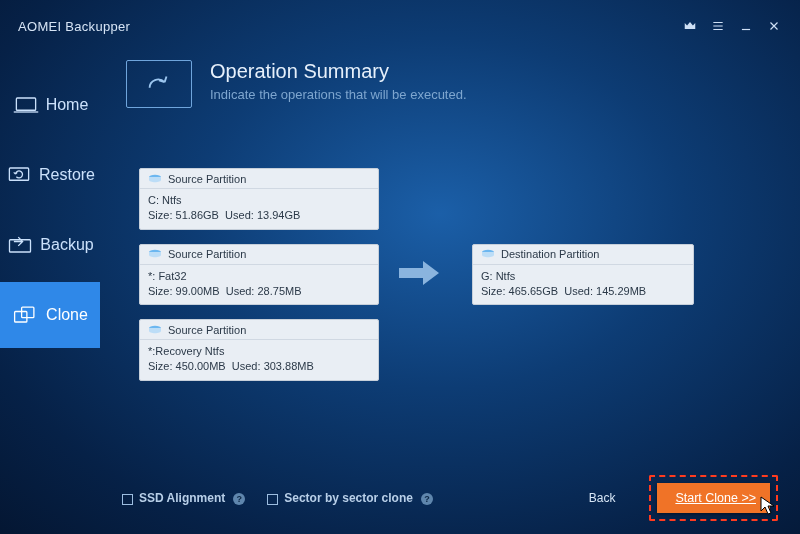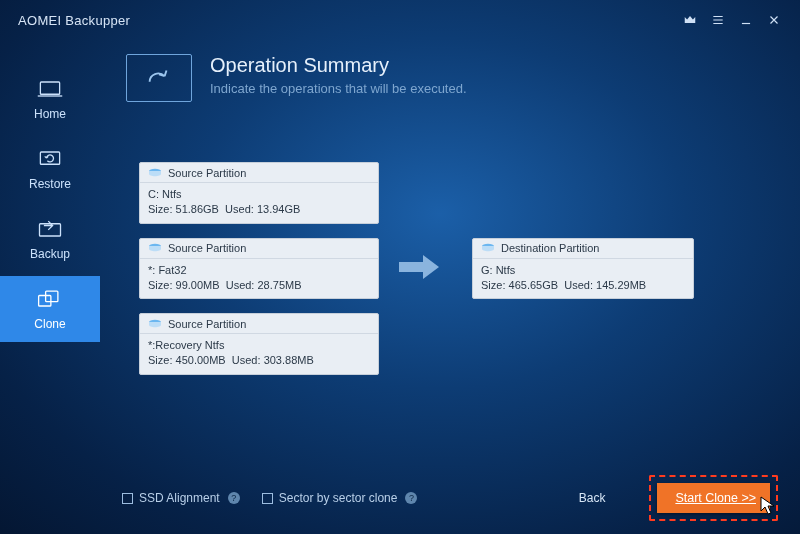--- a/index.html
+++ b/index.html
@@ -12,33 +12,34 @@
   display: flex;
   flex-direction: column;
 }
 
 .titlebar {
   height: 36px;
   display: flex;
   align-items: center;
   padding: 4px 12px 0 18px;
   color: #d6e4f5;
+  margin-top: 6px;
 }
 .titlebar .title { font-size: 13px; font-weight: 500; letter-spacing: 0.3px; }
 .titlebar .spacer { flex: 1; }
 .titlebar .tbtn { width: 28px; height: 28px; display: flex; align-items: center; justify-content: center; cursor: pointer; color: #cfe0f5; }
 .titlebar .tbtn svg { width: 14px; height: 14px; }
 
 .body { flex: 1; display: flex; min-height: 0; }
 
 .sidebar { width: 100px; display: flex; flex-direction: column; padding-top: 30px; }
 .side-item {
   height: 66px;
-  display: flex; flex-direction: column; align-items: center; justify-content: center;
-  gap: 6px; color: #cbe1fb; cursor: pointer; font-size: 12px;
+  display: flex; flex-direction: row; align-items: center; justify-content: center;
+  gap: 6px; color: #cbe1fb; cursor: pointer; font-size: 16px;
   margin-bottom: 4px;
 }
 .side-item.active { background: #2f88e8; color: #fff; text-align: center; }
 .side-item .ic { width: 28px; height: 24px; display: flex; align-items: center; justify-content: center; }
 .side-item svg { stroke: currentColor; fill: none; stroke-width: 1.5; }
 
 .main { flex: 1; position: relative; padding: 18px 26px 0 26px; display: flex; flex-direction: column; }
 
 .header { display: flex; gap: 18px; align-items: flex-start; margin-bottom: 60px; }
 .header .logo-box { width: 66px; height: 48px; border: 1.5px solid #6fa5dc; border-radius: 2px; display: flex; align-items: center; justify-content: center; }
@@ -62,25 +63,25 @@
 .dest-col .card { width: 222px; }
 
 .arrow { color: #8ab4de; }
 .arrow svg { width: 44px; height: 30px; fill: currentColor; }
 
 .footer {
   position: absolute; left: 100px; right: 10px; bottom: 12px;
   height: 48px; display: flex; align-items: center; gap: 22px;
   padding: 0 12px 0 22px; color: #b8cfe8; font-size: 12px;
 }
-.chk { display: flex; align-items: center; gap: 6px; cursor: pointer; }
+.chk { display: flex; align-items: flex-end; gap: 6px; cursor: pointer; font-weight: bold; }
 .chk .box { width: 11px; height: 11px; border: 1.2px solid #9cbde0; }
 .help-ic { width: 12px; height: 12px; border-radius: 50%; background: #5f86ad; color: #0b2644; font-size: 9px; display: inline-flex; align-items: center; justify-content: center; margin-left: 2px; }
 .footer .spacer { flex: 1; }
-.back-link { color: #d7e6f6; cursor: pointer; margin-right: 22px; }
+.back-link { color: #d7e6f6; cursor: pointer; margin-right: 12px; }
 
 .start-wrap {
   border: 2px dashed #ff3b1f; padding: 6px; border-radius: 2px;
 }
 .start-btn {
   background: #f07327; color: #fff; border: none;
   height: 30px; padding: 0 14px 0 18px; font-size: 12.5px;
   display: flex; align-items: center; gap: 4px; cursor: pointer;
   box-shadow: 0 1px 3px rgba(0,0,0,.45);
   text-decoration: underline;

